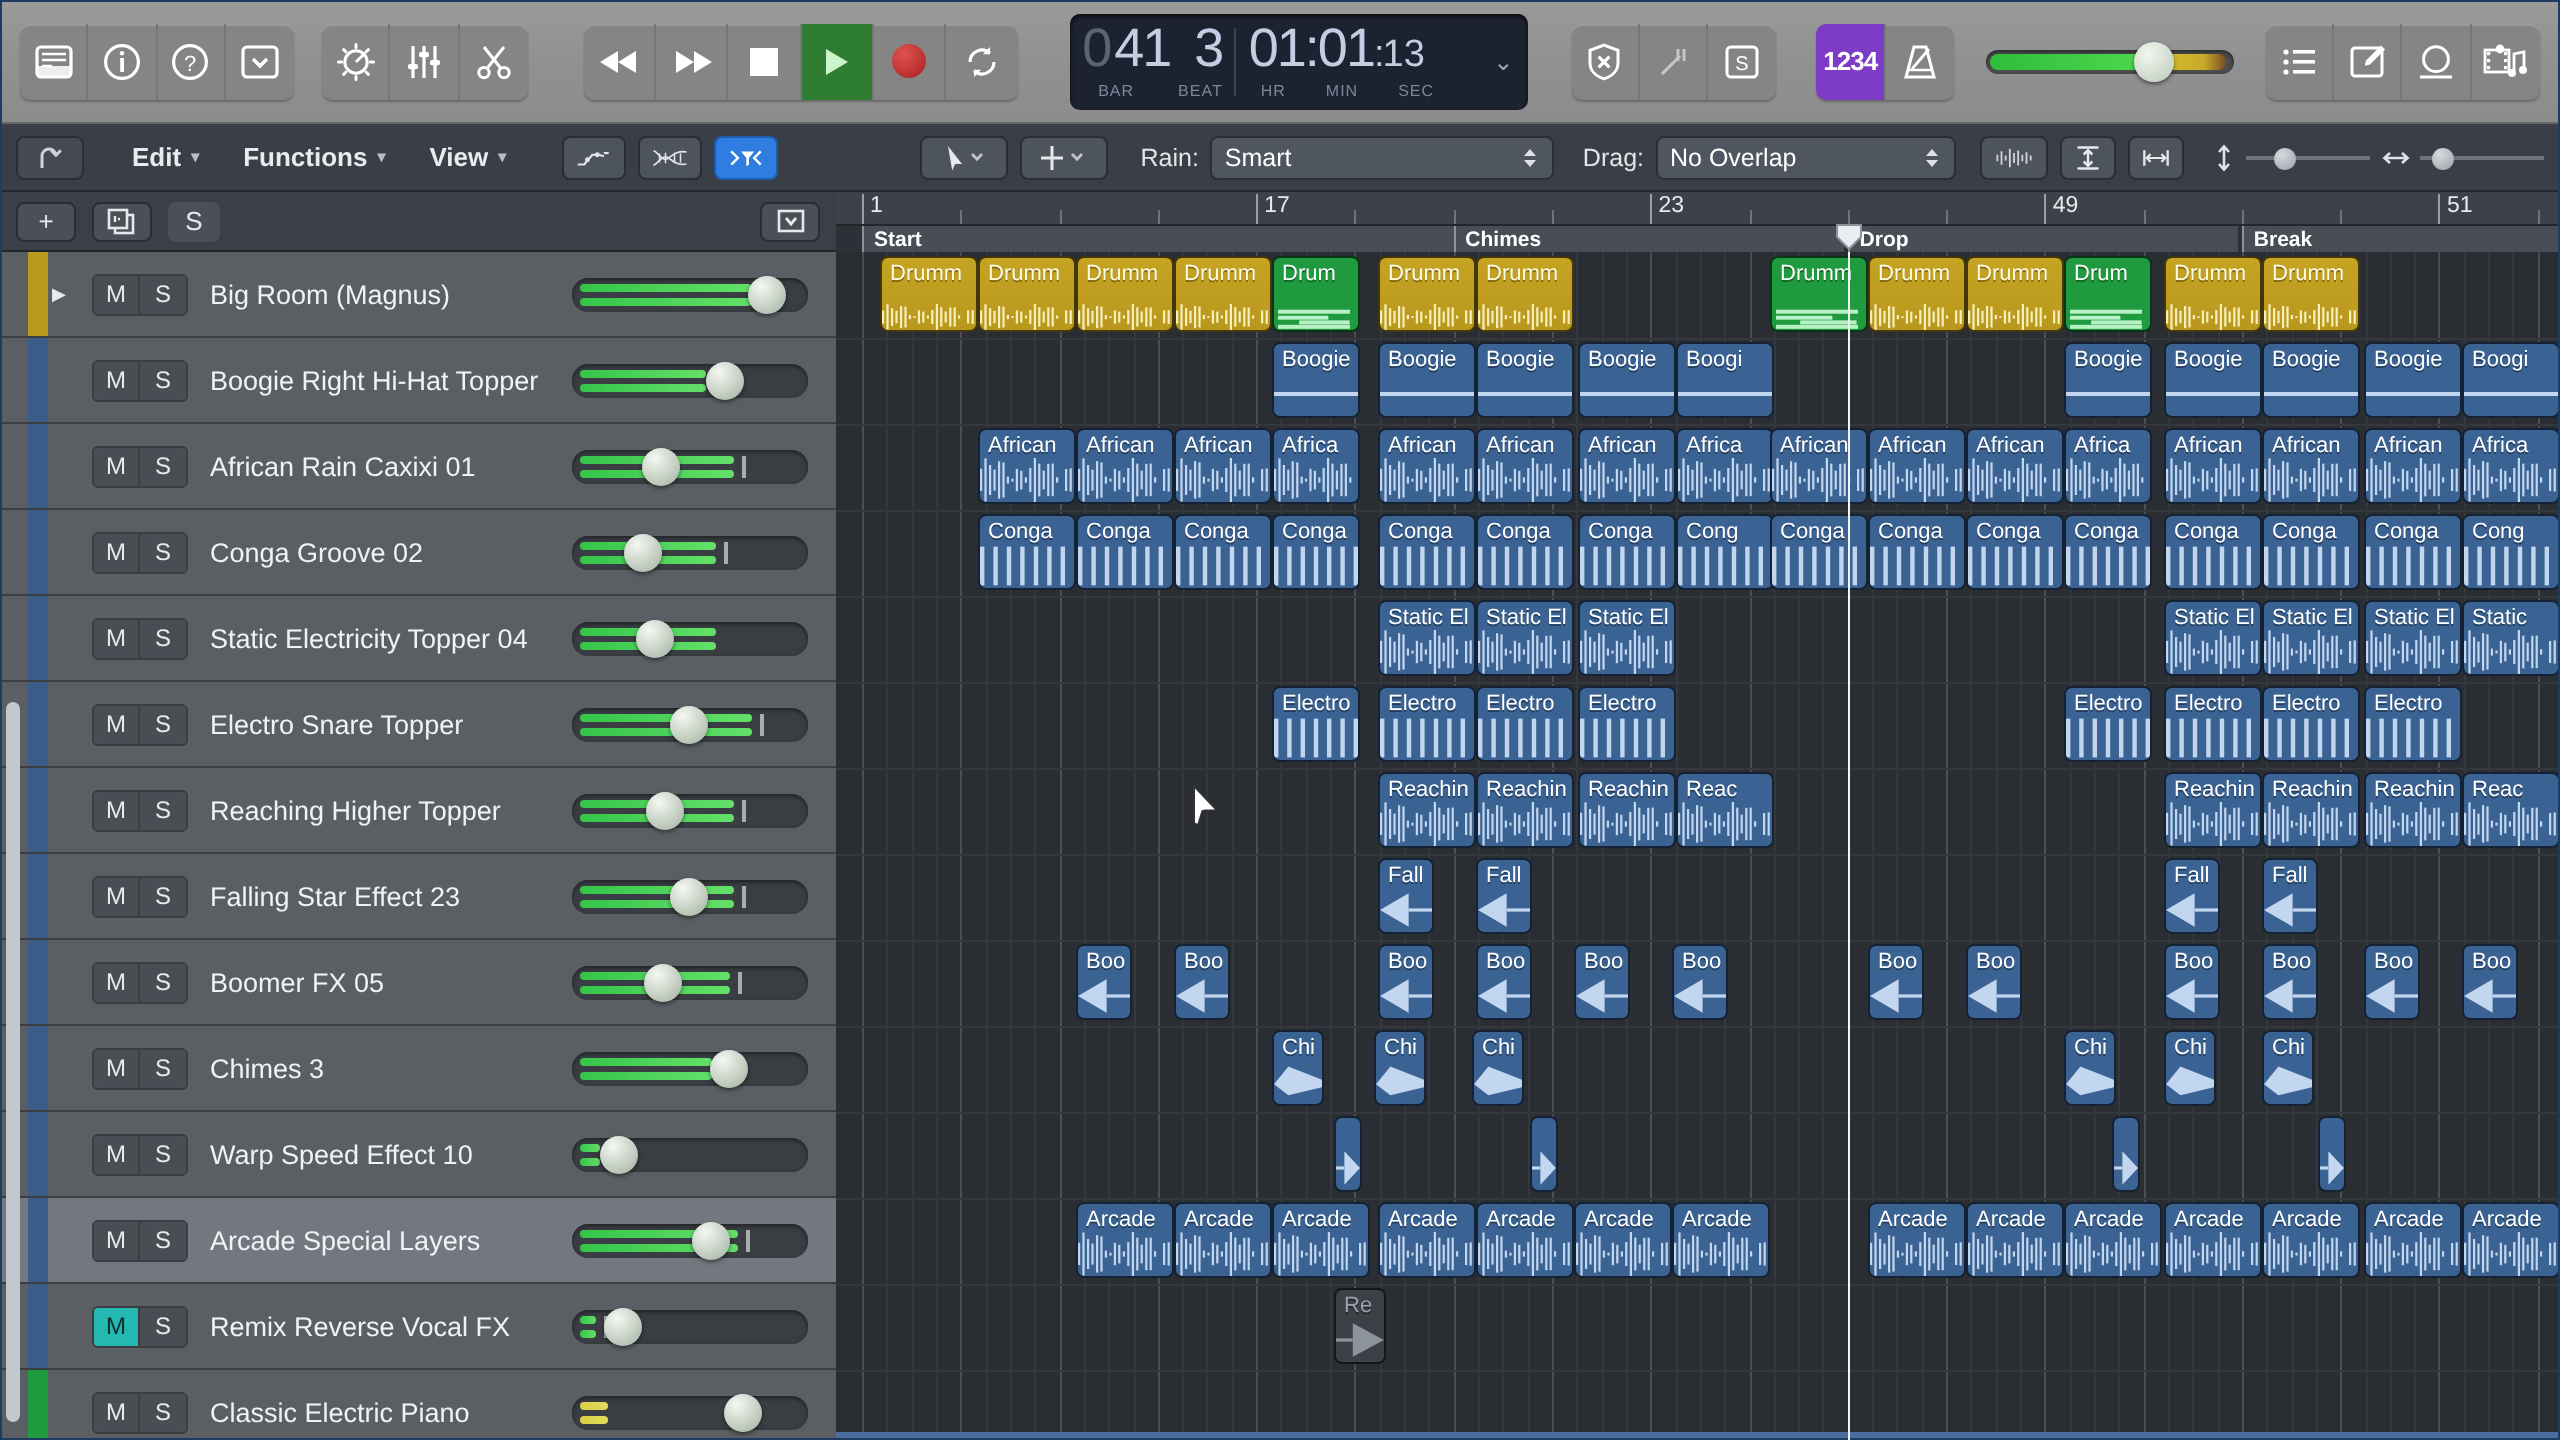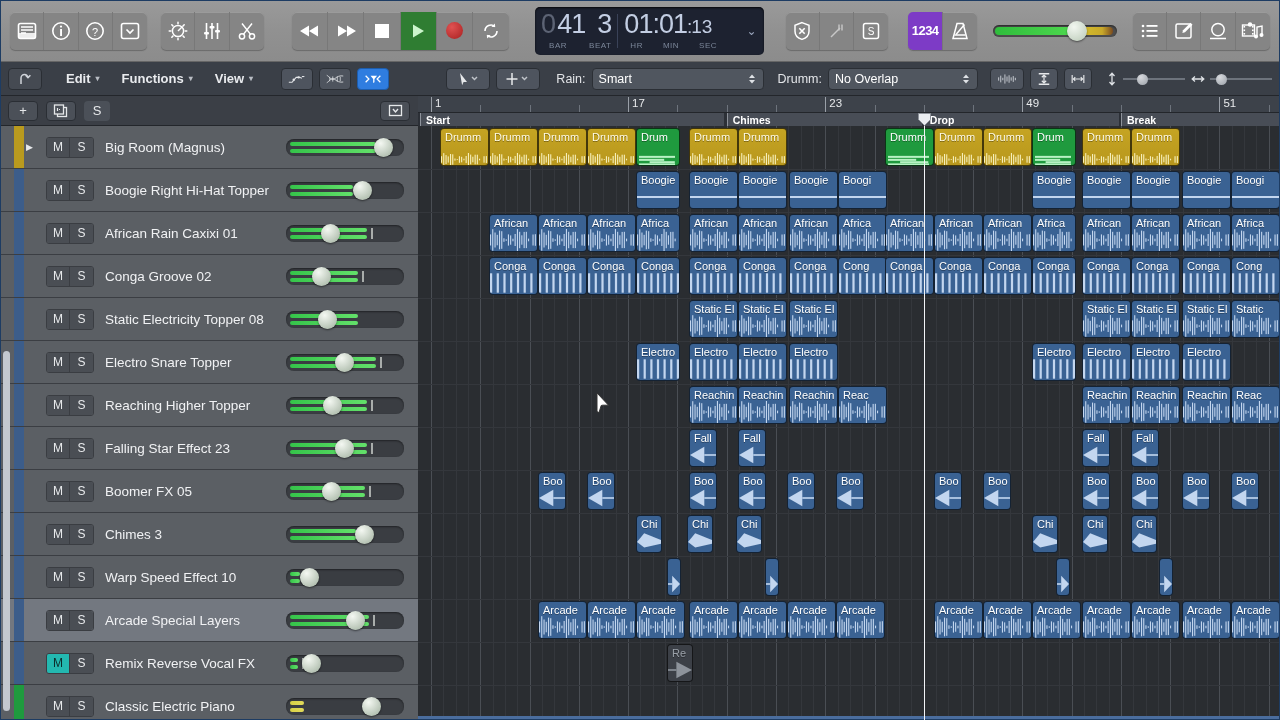--- a/index.html
+++ b/index.html
@@ -455,21 +455,21 @@
 
     <span class="lbl" style="margin-left:10px">Rain:</span>
     <div class="sel-pop" style="width:172px">
       <span>Smart</span>
       <svg width="10" height="14" viewBox="0 0 10 14">
           <path d="M5 2.5L8 6H2z" fill="#dfe2e6"></path>
           <path d="M5 11.5L8 8H2z" fill="#dfe2e6"></path>
         </svg>
     </div>
 
-    <span class="lbl" style="margin-left:8px">Drumm:</span>
+    <span class="lbl" style="margin-left:8px">Drag:</span>
     <div class="sel-pop" style="width:116px">
       <span>No Overlap</span>
       <svg width="10" height="14" viewBox="0 0 10 14">
           <path d="M5 2.5L8 6H2z" fill="#dfe2e6"></path>
           <path d="M5 11.5L8 8H2z" fill="#dfe2e6"></path>
         </svg>
     </div>
 
     <div class="sb-btn" style="width:34px;margin-left:6px">
       <svg width="24" height="14" viewBox="0 0 24 14">
@@ -545,21 +545,21 @@
         <div class="rtick" style="left: 505.8px;"></div>
         <div class="rtick" style="left: 555.08px;"></div>
         <div class="rn" style="left: 604.36px;">49</div>
         <div class="rtick" style="left: 653.64px;"></div>
         <div class="rtick" style="left: 702.92px;"></div>
         <div class="rtick" style="left: 752.2px;"></div>
         <div class="rn" style="left: 801.48px;">51</div>
         <div class="rtick" style="left: 850.76px;"></div>
       </div>
     <div class="markers" id="markerTrack">
-        <div class="marker" style="left: 2px; width: 304px;">
+        <div class="marker" style="left: 13px; width: 304px;">
           <span>Start</span>
         </div>
         <div class="marker" style="left: 308.68px; width: 195.12px;">
           <span>Chimes</span>
         </div>
         <div class="marker" style="left: 505.8px; width: 195.12px;">
           <span>Drop</span>
         </div>
         <div class="marker" style="left: 702.92px; width: 293.68px;">
           <span>Break</span>
@@ -634,21 +634,21 @@
           <div class="knob" style="left: 26px;"></div>
         </div>
       </div>
       <div class="trow">
         <div class="tcolor" style="background: rgb(60, 93, 138);"></div>
         <div class="tri"></div>
         <div class="msgrp">
           <div class="ms-b">M</div>
           <div class="ms-b">S</div>
         </div>
-        <div class="tname">Static Electricity Topper 08</div>
+        <div class="tname">Static Electricity Topper 04</div>
         <div class="vol">
           <div class="m1" style="width: 68px;"></div>
           <div class="m2" style="width: 68px;"></div>
           <div class="knob" style="left: 32px;"></div>
         </div>
       </div>
       <div class="trow">
         <div class="tcolor" style="background: rgb(60, 93, 138);"></div>
         <div class="tri"></div>
         <div class="msgrp">

